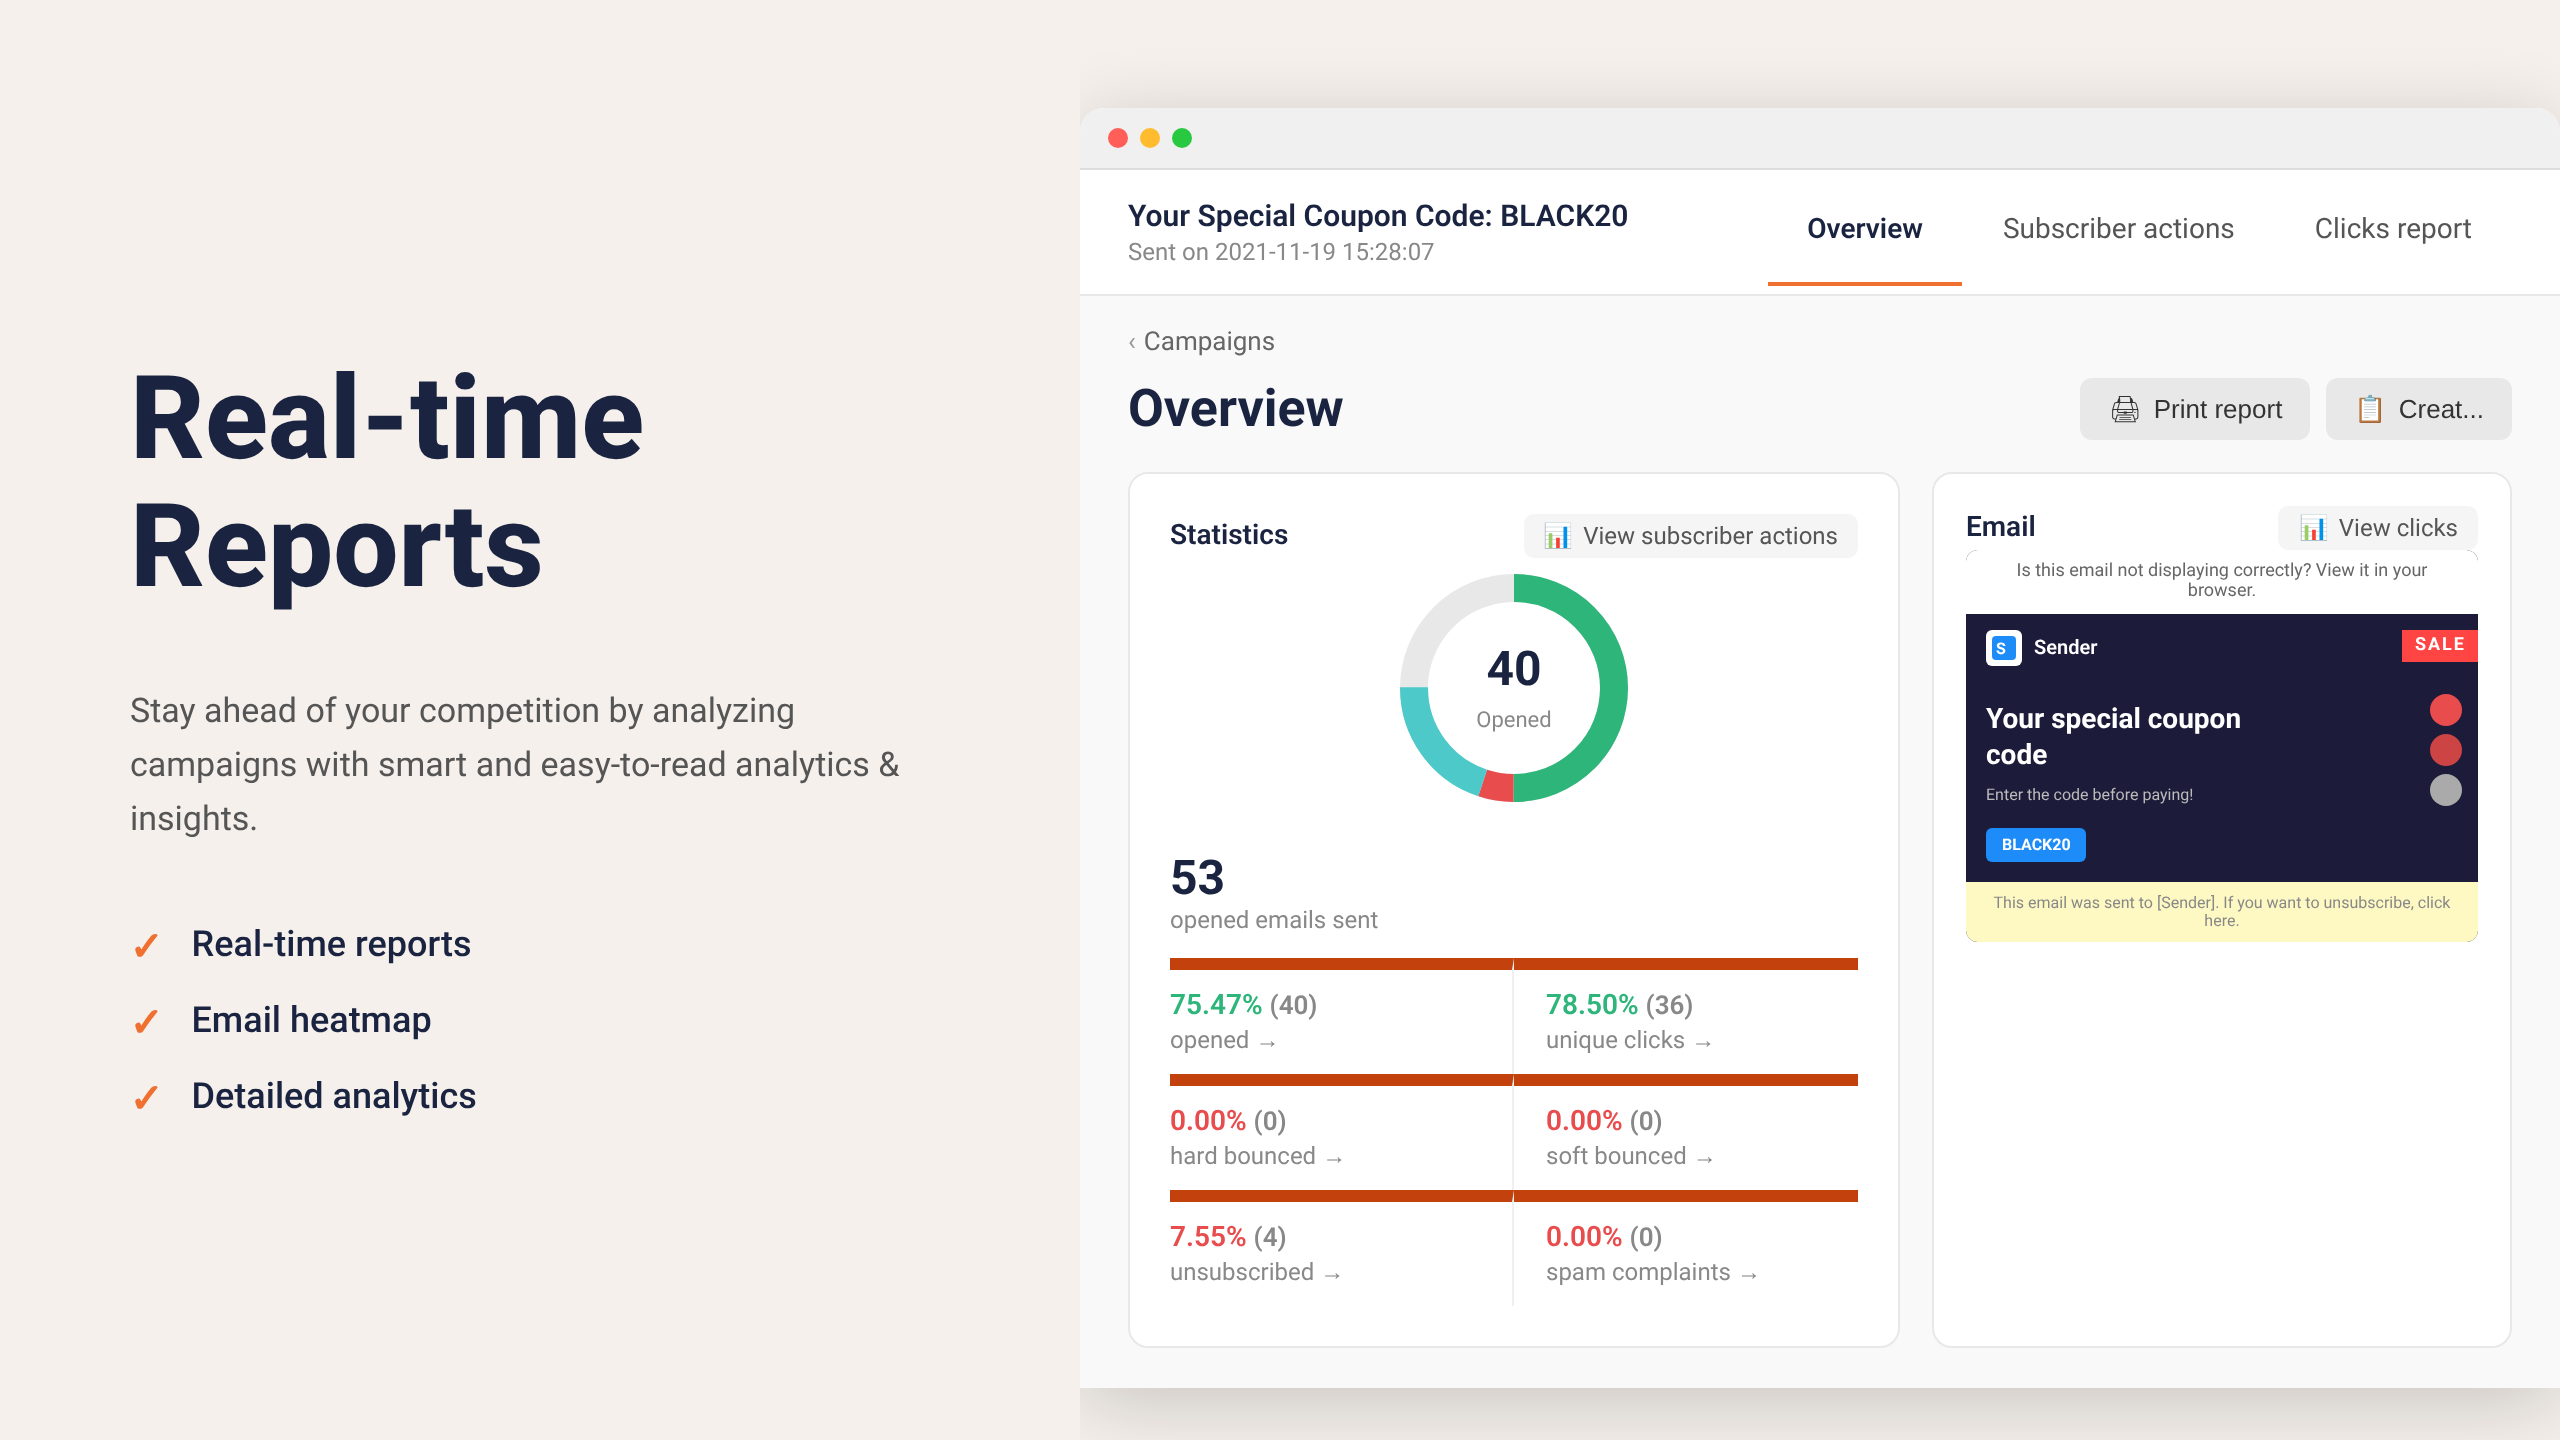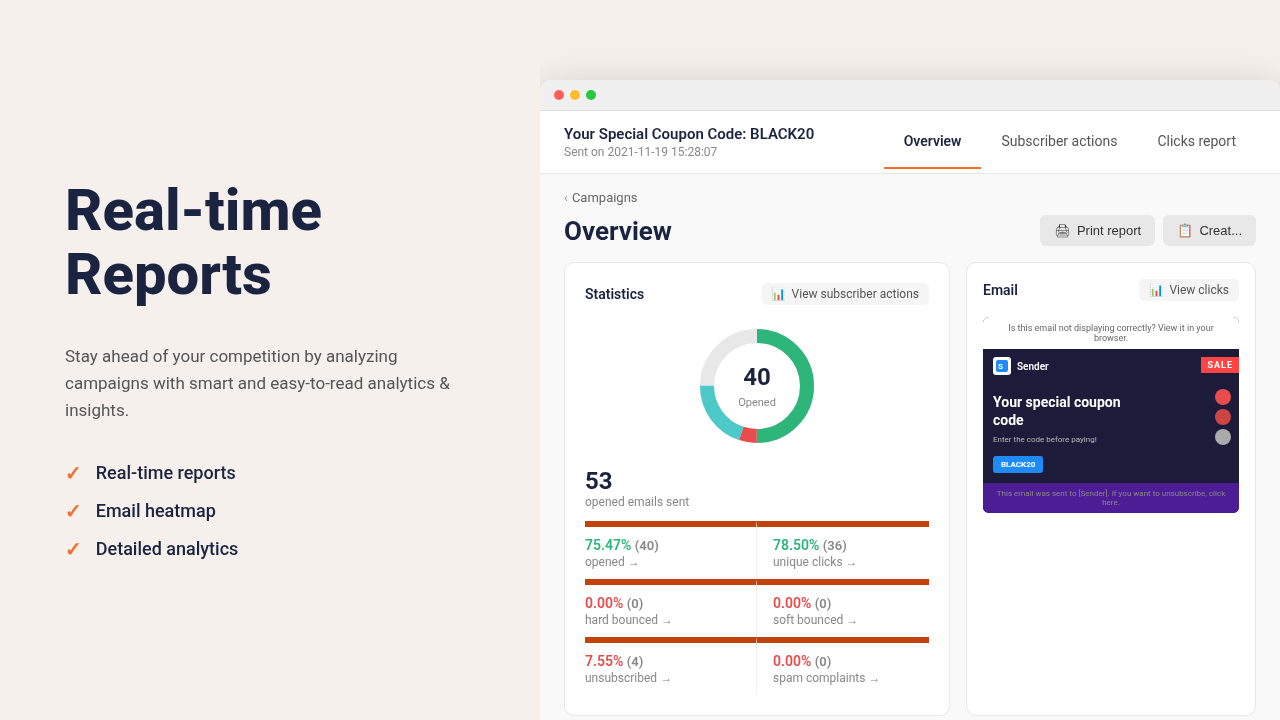--- a/index.html
+++ b/index.html
@@ -59,21 +59,21 @@
     .check-icon {
       color: #f07030;
       font-size: 20px;
       font-weight: 700;
     }
 
     
     .right-panel {
       flex: 1;
       display: flex;
-      align-items: flex-end;
+      align-items: center;
       padding: 28px 0 0 0;
       position: relative;
       overflow: hidden;
     }
 
     .browser-window {
       background: #fff;
       border-radius: 12px 12px 0 0;
       box-shadow: 0 8px 40px rgba(0,0,0,0.18);
       width: 100%;
@@ -240,21 +240,20 @@
       padding: 16px;
       width: 290px;
       min-width: 290px;
       overflow: hidden;
     }
 
     .panel-header {
       display: flex;
       align-items: center;
       justify-content: space-between;
-      margin-bottom: 16px;
     }
 
     .panel-title {
       font-size: 14px;
       font-weight: 600;
       color: #1a2340;
     }
 
     .panel-action {
       display: flex;
@@ -456,21 +455,21 @@
       gap: 4px;
     }
 
     .email-ball {
       width: 16px;
       height: 16px;
       border-radius: 50%;
     }
 
     .email-footer {
-      background: #4c1d95;
+      background: #fef9c3;
       padding: 6px 10px;
       font-size: 8px;
       color: #888;
       text-align: center;
     }
   </style>
 </head>
 <body>
 
 <div class="left-panel">

